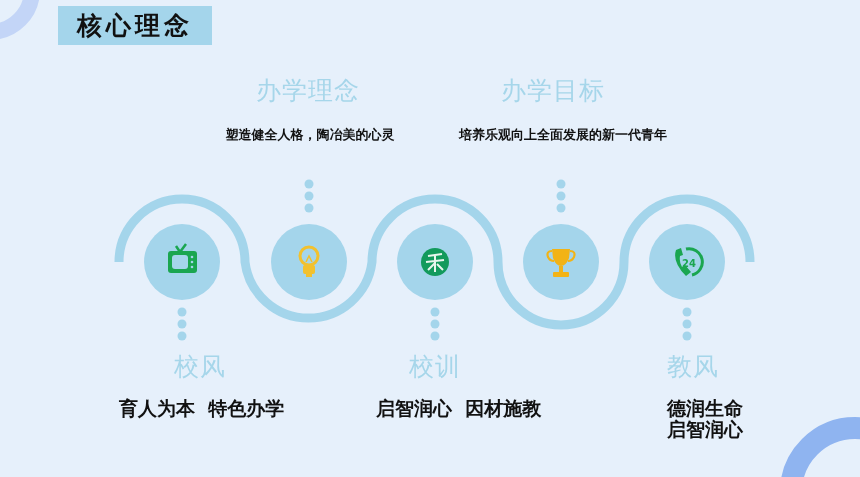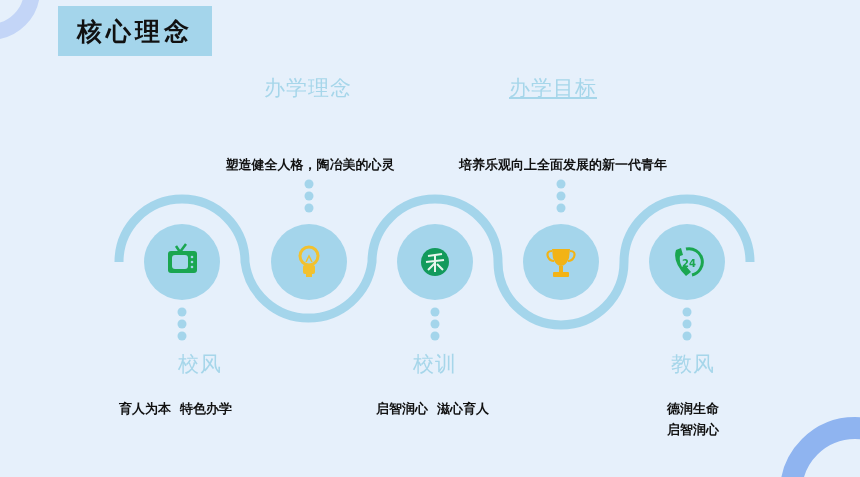--- a/index.html
+++ b/index.html
@@ -1,39 +1,39 @@
 <!DOCTYPE html>
 <html><head>
 <meta charset="utf-8">
 <style>
   html, body { margin:0; padding:0; }
   body { width:860px; height:477px; background:#e6f0fb; position:relative; overflow:hidden; font-family:"DejaVu Sans","Liberation Sans",sans-serif; }
   .deco { position:absolute; border-radius:50%; }
   .deco-tl { left:-60px; top:-60px; width:100px; height:100px; border:16px solid #c3d5f7; box-sizing:border-box; }
   .deco-br { right:-70px; bottom:-90px; width:150px; height:150px; border:22px solid #8fb4f0; box-sizing:border-box; }
-  .title-box { position:absolute; left:58px; top:6px; width:154px; height:50px; background:#a4d5eb; display:flex; align-items:center; justify-content:center; }
+  .title-box { position:absolute; left:58px; top:6px; width:154px; height:39px; background:#a4d5eb; display:flex; align-items:center; justify-content:center; }
   .title-box span { font-size:25px; font-weight:bold; color:#111; letter-spacing:4px; }
-  .heading { position:absolute; font-size:21px; color:#a6d6ea; text-align:center; width:200px; letter-spacing:1px; }
-  .sub { position:absolute; font-size:13px; color:#111; font-weight:bold; text-align:center; white-space:nowrap;margin-top:30px; }
-  .lines { position:absolute; font-size:13px; color:#111; font-weight:bold; line-height:21px; white-space:nowrap; }
+  .heading { position:absolute; font-size:25px; color:#a6d6ea; text-align:center; width:200px; letter-spacing:1px; }
+  .sub { position:absolute; font-size:13px; color:#111; font-weight:bold; text-align:center; white-space:nowrap; }
+  .lines { position:absolute; font-size:19px; color:#111; font-weight:bold; line-height:21px; white-space:nowrap; }
   svg.wave { position:absolute; left:0; top:0; }
 </style>
 </head>
 <body>
 
 <div class="deco deco-tl"></div>
 <div class="deco deco-br"></div>
 
 <div class="title-box">
   <span>核心理念</span>
 </div>
 
 <div class="heading" style="left:208px;top:74px;">办学理念</div>
 <div class="sub" style="left:210px;top:126px;width:200px;">塑造健全人格，陶冶美的心灵</div>
-<div class="heading" style="left:453px;top:74px;text-decoration:underline;">办学目标</div>
+<div class="heading" style="left:453px;top:74px;">办学目标</div>
 <div class="sub" style="left:438px;top:126px;width:250px;">培养乐观向上全面发展的新一代青年</div>
 
 <svg class="wave" width="860" height="477" viewBox="0 0 860 477">
   <path d="M119 262 A63 63 0 0 1 245 262 A64 64 0 0 0 372 262 A63 63 0 0 1 498 262 A63 63 0 0 0 624 262 A63 63 0 0 1 750 262" fill="none" stroke="#a4d5eb" stroke-width="9"></path>
 
   <g fill="#a4d5eb">
     <circle cx="182" cy="262" r="38"></circle>
     <circle cx="309" cy="262" r="38"></circle>
     <circle cx="435" cy="262" r="38"></circle>
     <circle cx="561" cy="262" r="38"></circle>
@@ -94,20 +94,20 @@
   </g>
 </svg>
 
 <div class="heading" style="left:100px;top:350px;">校风</div>
 <div class="lines" style="left:119px;top:398px;">
   <div style="white-space:pre">育人为本  特色办学</div>
 </div>
 
 <div class="heading" style="left:335px;top:350px;">校训</div>
 <div class="lines" style="left:376px;top:398px;">
-  <div style="white-space:pre">启智润心  滋心育人</div>
+  <div style="white-space:pre">启智润心  因材施教</div>
 </div>
 
 <div class="heading" style="left:593px;top:350px;">教风</div>
 <div class="lines" style="left:667px;top:398px;">
   <div>德润生命</div>
   <div>启智润心</div>
 </div>
 
 </body></html>

